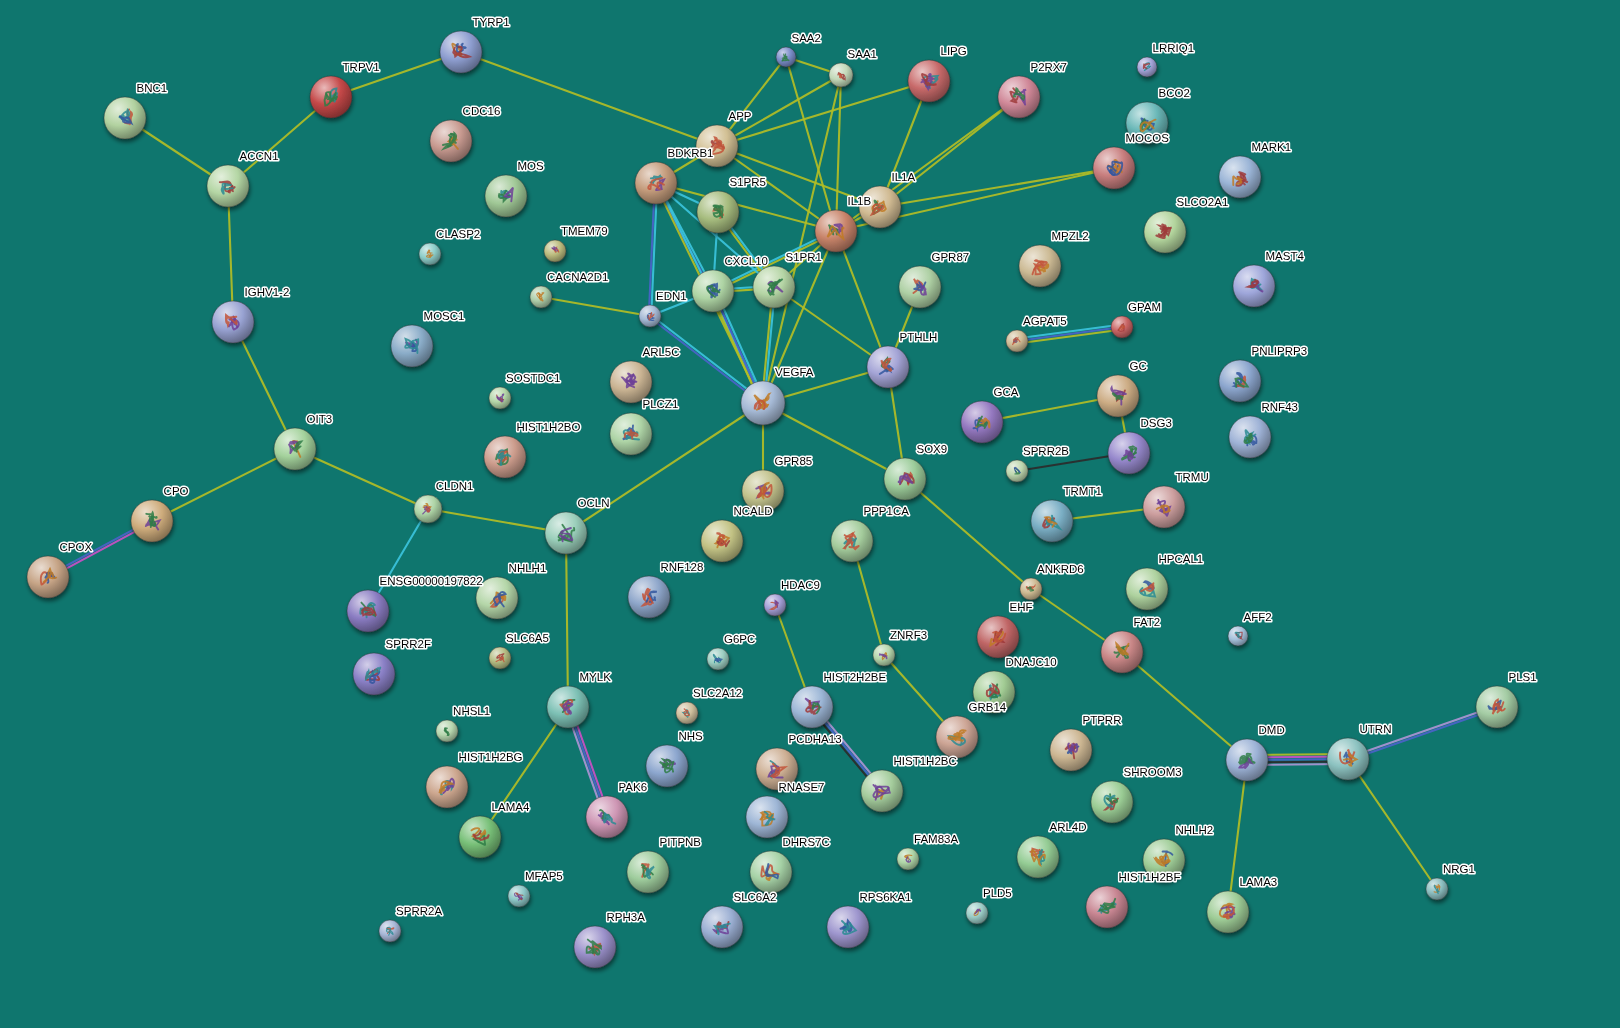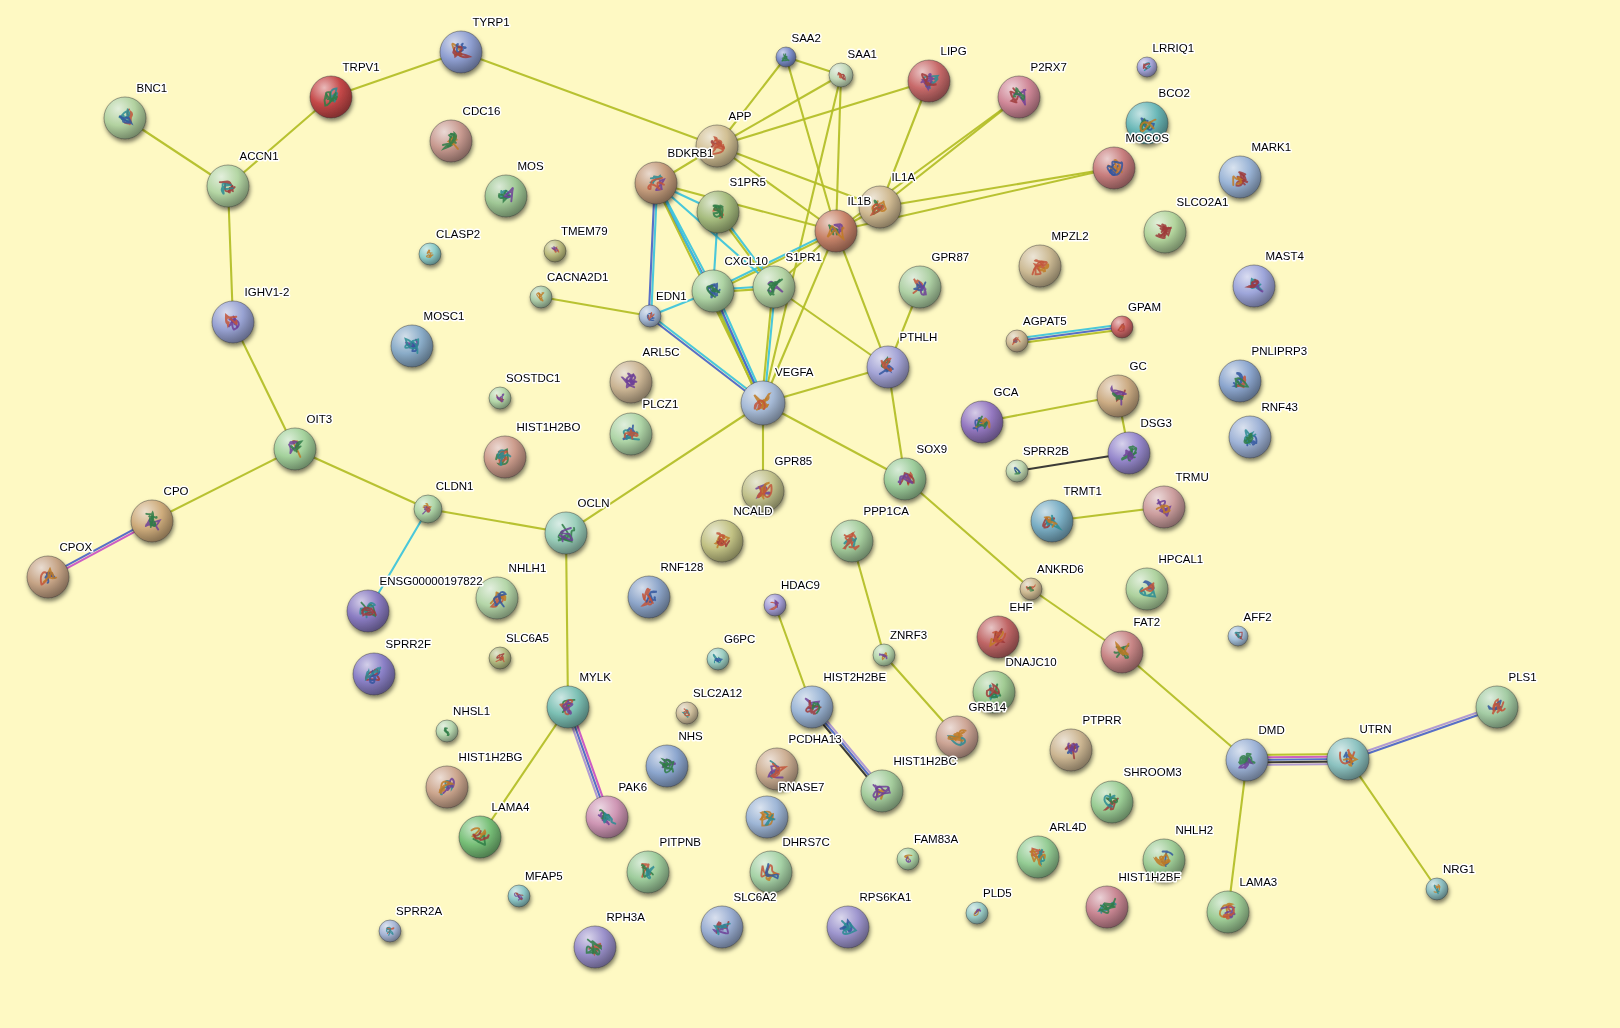--- a/index.html
+++ b/index.html
@@ -1,16 +1,16 @@
 <!DOCTYPE html>
 <html><head>
 <meta charset="utf-8">
 <style>
   html,body{margin:0;padding:0;background:#ffffff;}
-  #app{position:relative;width:1620px;height:1028px;overflow:hidden;background:#fef9c3;}
+  #app{position:relative;width:1620px;height:1028px;overflow:hidden;background:#0f766e;}
   svg{display:block;}
   text{font-family:"Liberation Sans",sans-serif;}
 </style>
 </head>
 <body>
 
 <div id="app">
   <svg id="network" width="1620" height="1028" viewBox="0 0 1620 1028" xmlns="http://www.w3.org/2000/svg">
       <defs>
         <filter id="nodeShadow" x="-60%" y="-60%" width="220%" height="220%">

